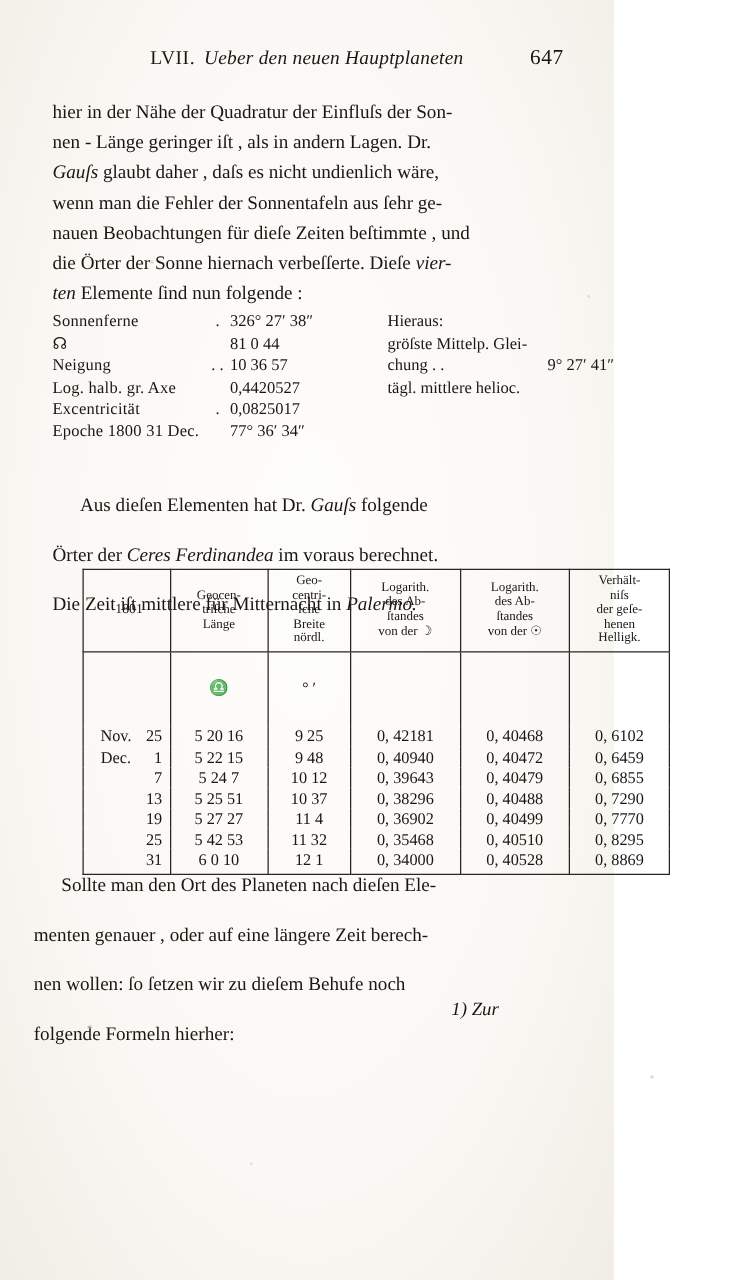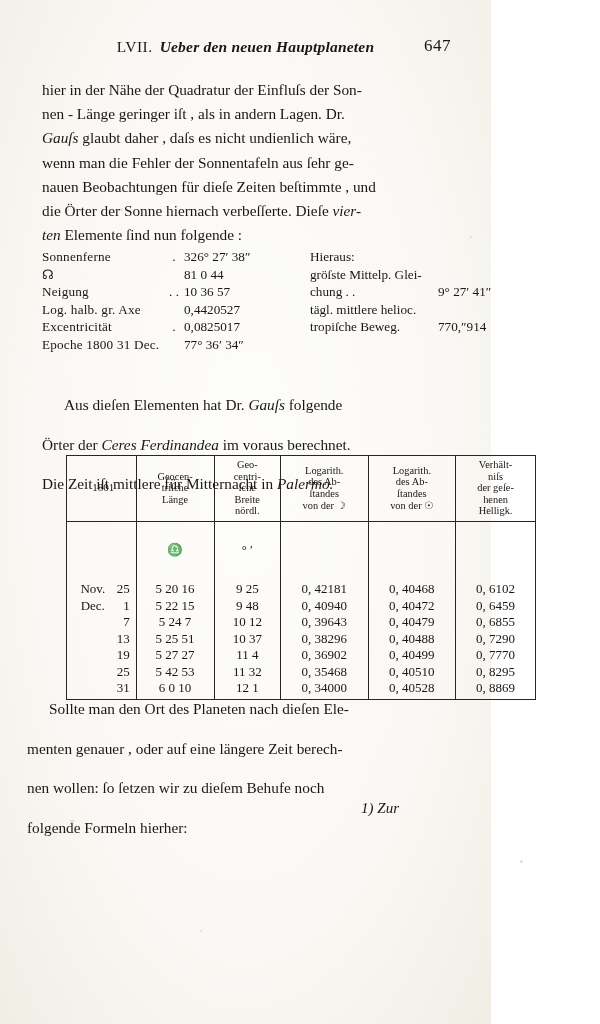--- a/index.html
+++ b/index.html
@@ -44,21 +44,20 @@
   .head-num {
     font-size: 15.5px;
     letter-spacing: 0.5px;
     font-variant: small-caps;
   }
   .head-title {
     font-style: italic;
     font-size: 15.5px;
     margin-left: 7px;
     letter-spacing: 0.2px;
-    font-weight: bold;
   }
   .page-num {
     position: absolute;
     right: 0px;
     top: -2px;
     font-size: 17px;
     letter-spacing: 0.5px;
   }
   .body-text {
     position: absolute;
@@ -249,24 +248,20 @@
         <span class="el-rlabel">tägl. mittlere helioc.</span>
         <span class="el-rval"></span>
       </div>
     </div>
     <div class="el-row">
       <div class="el-left">
         <span class="el-label">Excentricität</span>
         <span class="el-dots"> .</span>
         <span class="el-val">0,0825017</span>
       </div>
-      <div class="el-right">
-        <span class="el-rlabel">tropiſche Beweg.</span>
-        <span class="el-rval">770,″914</span>
-      </div>
     </div>
     <div class="el-row">
       <div class="el-left">
         <span class="el-label">Epoche 1800 31 Dec.</span>
         <span class="el-dots"></span>
         <span class="el-val">77° 36′ 34″</span>
       </div>
       <div class="el-right">
         <span class="el-rlabel"></span>
         <span class="el-rval"></span>

